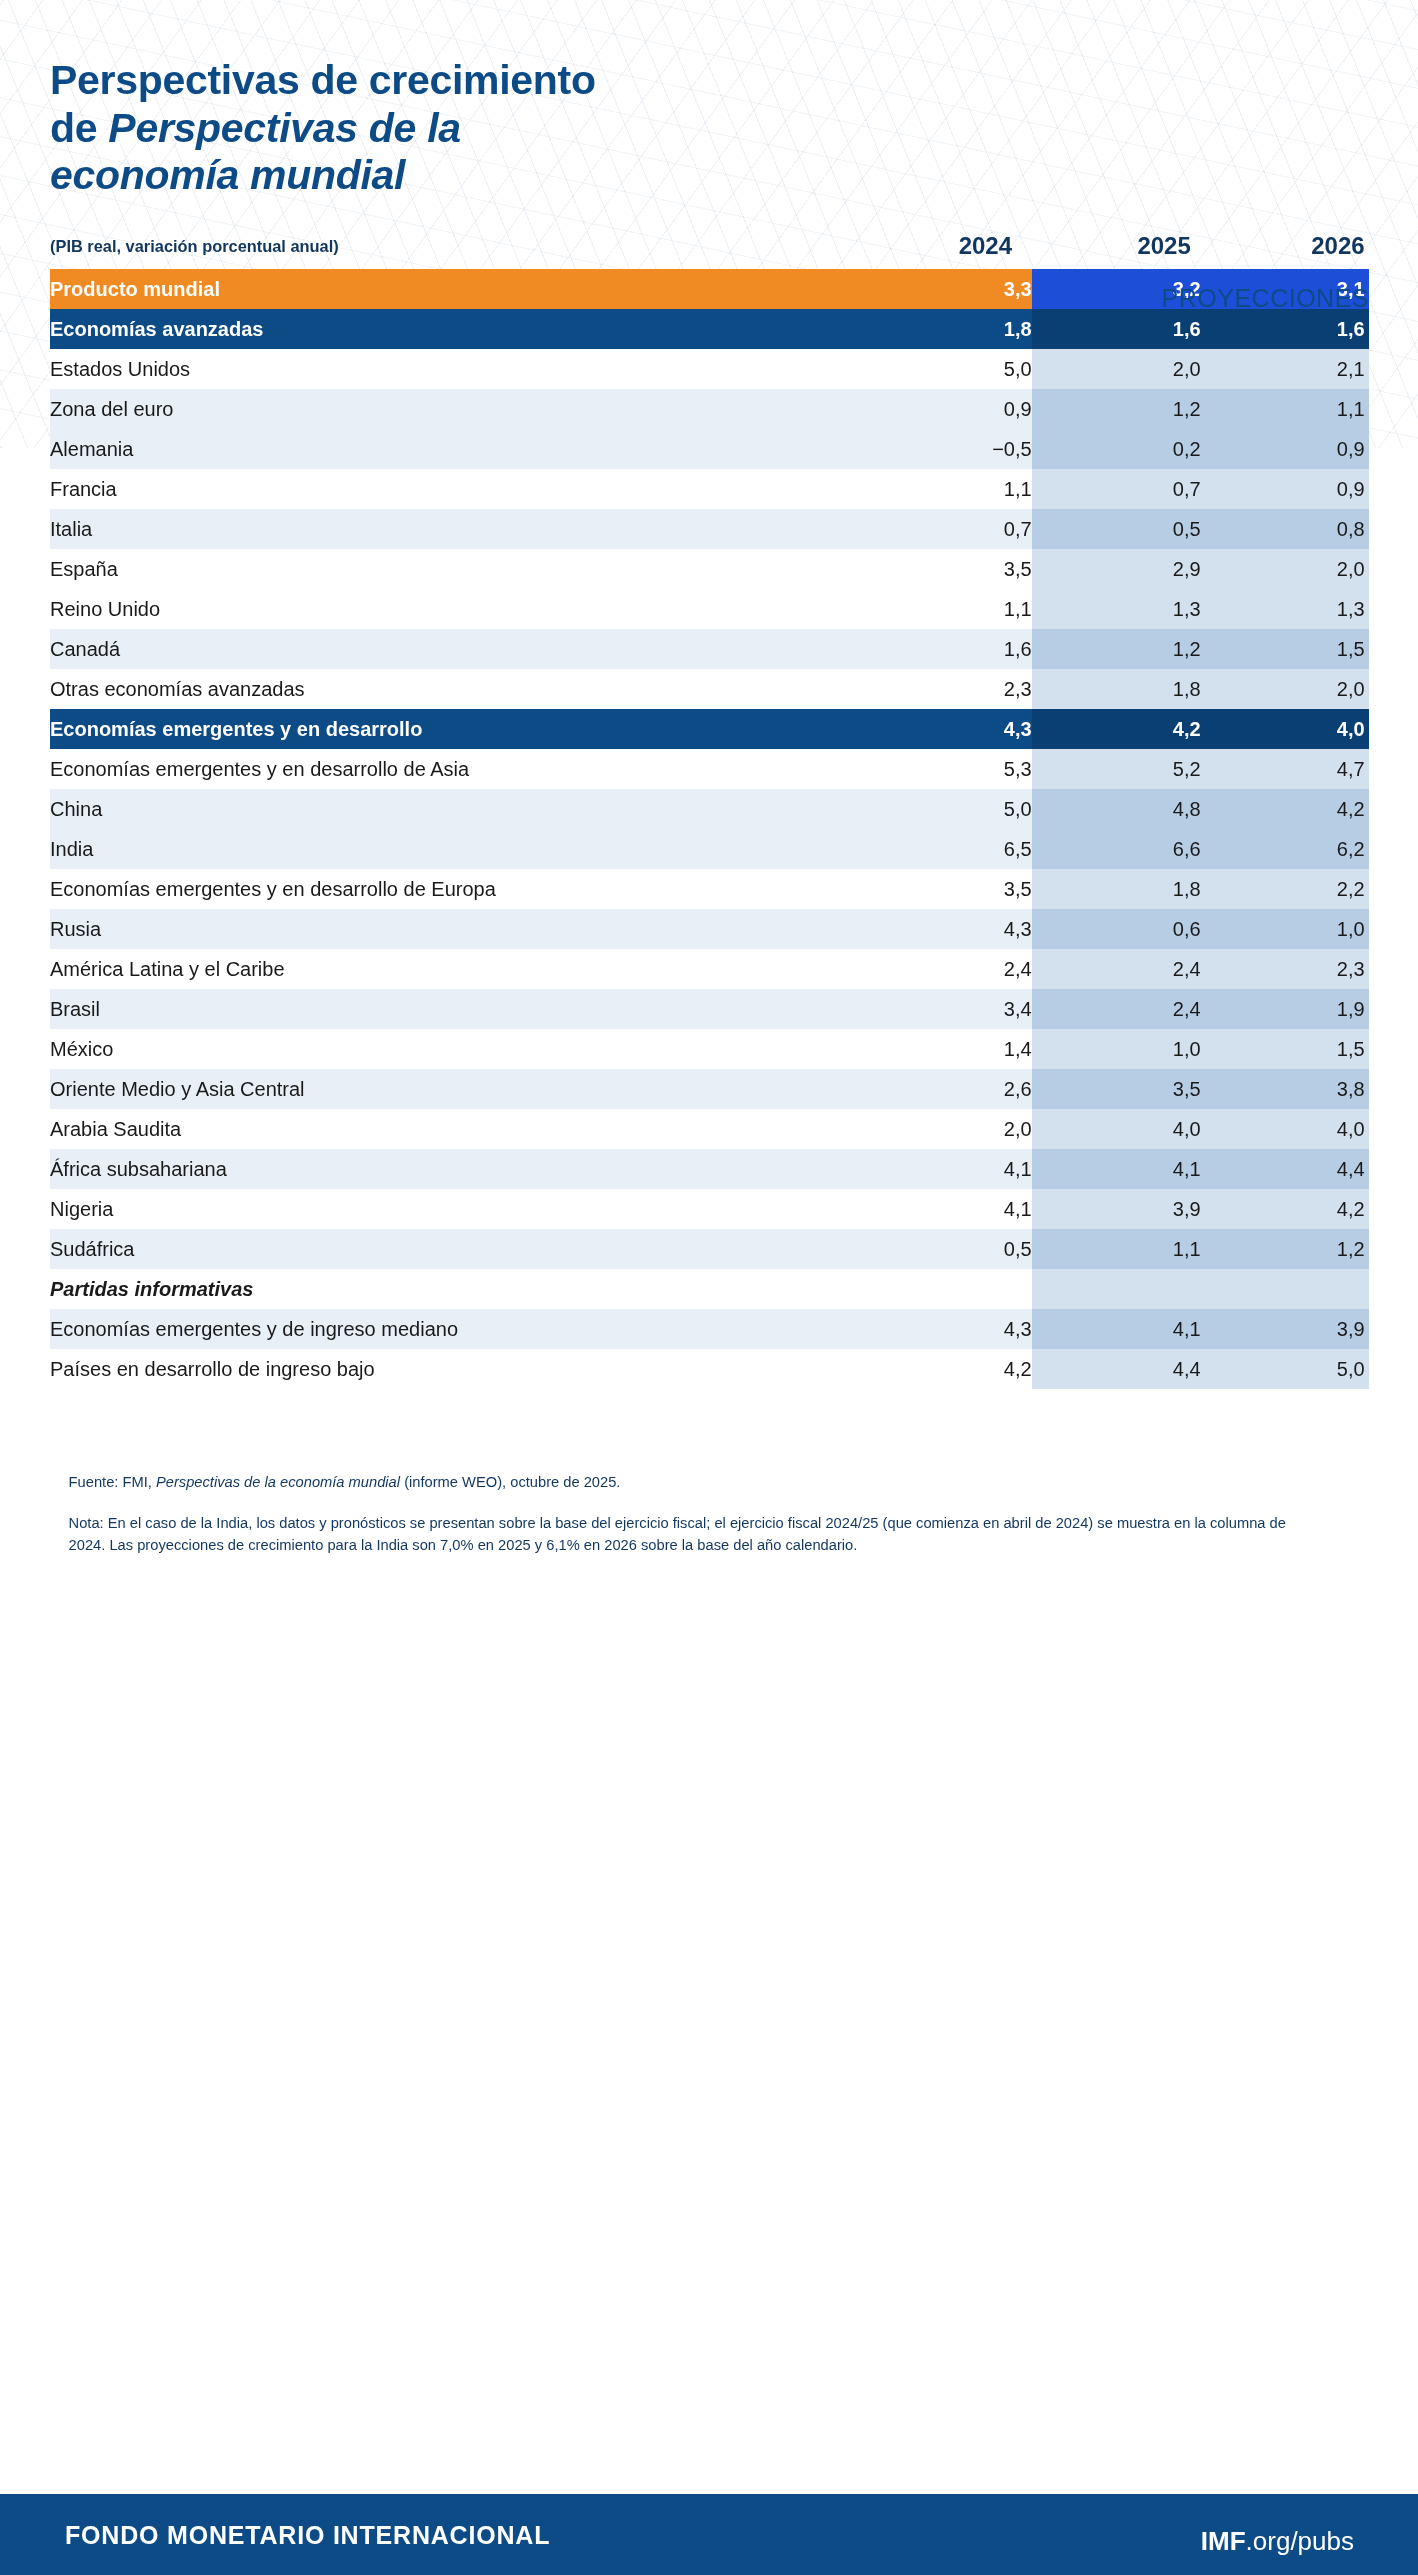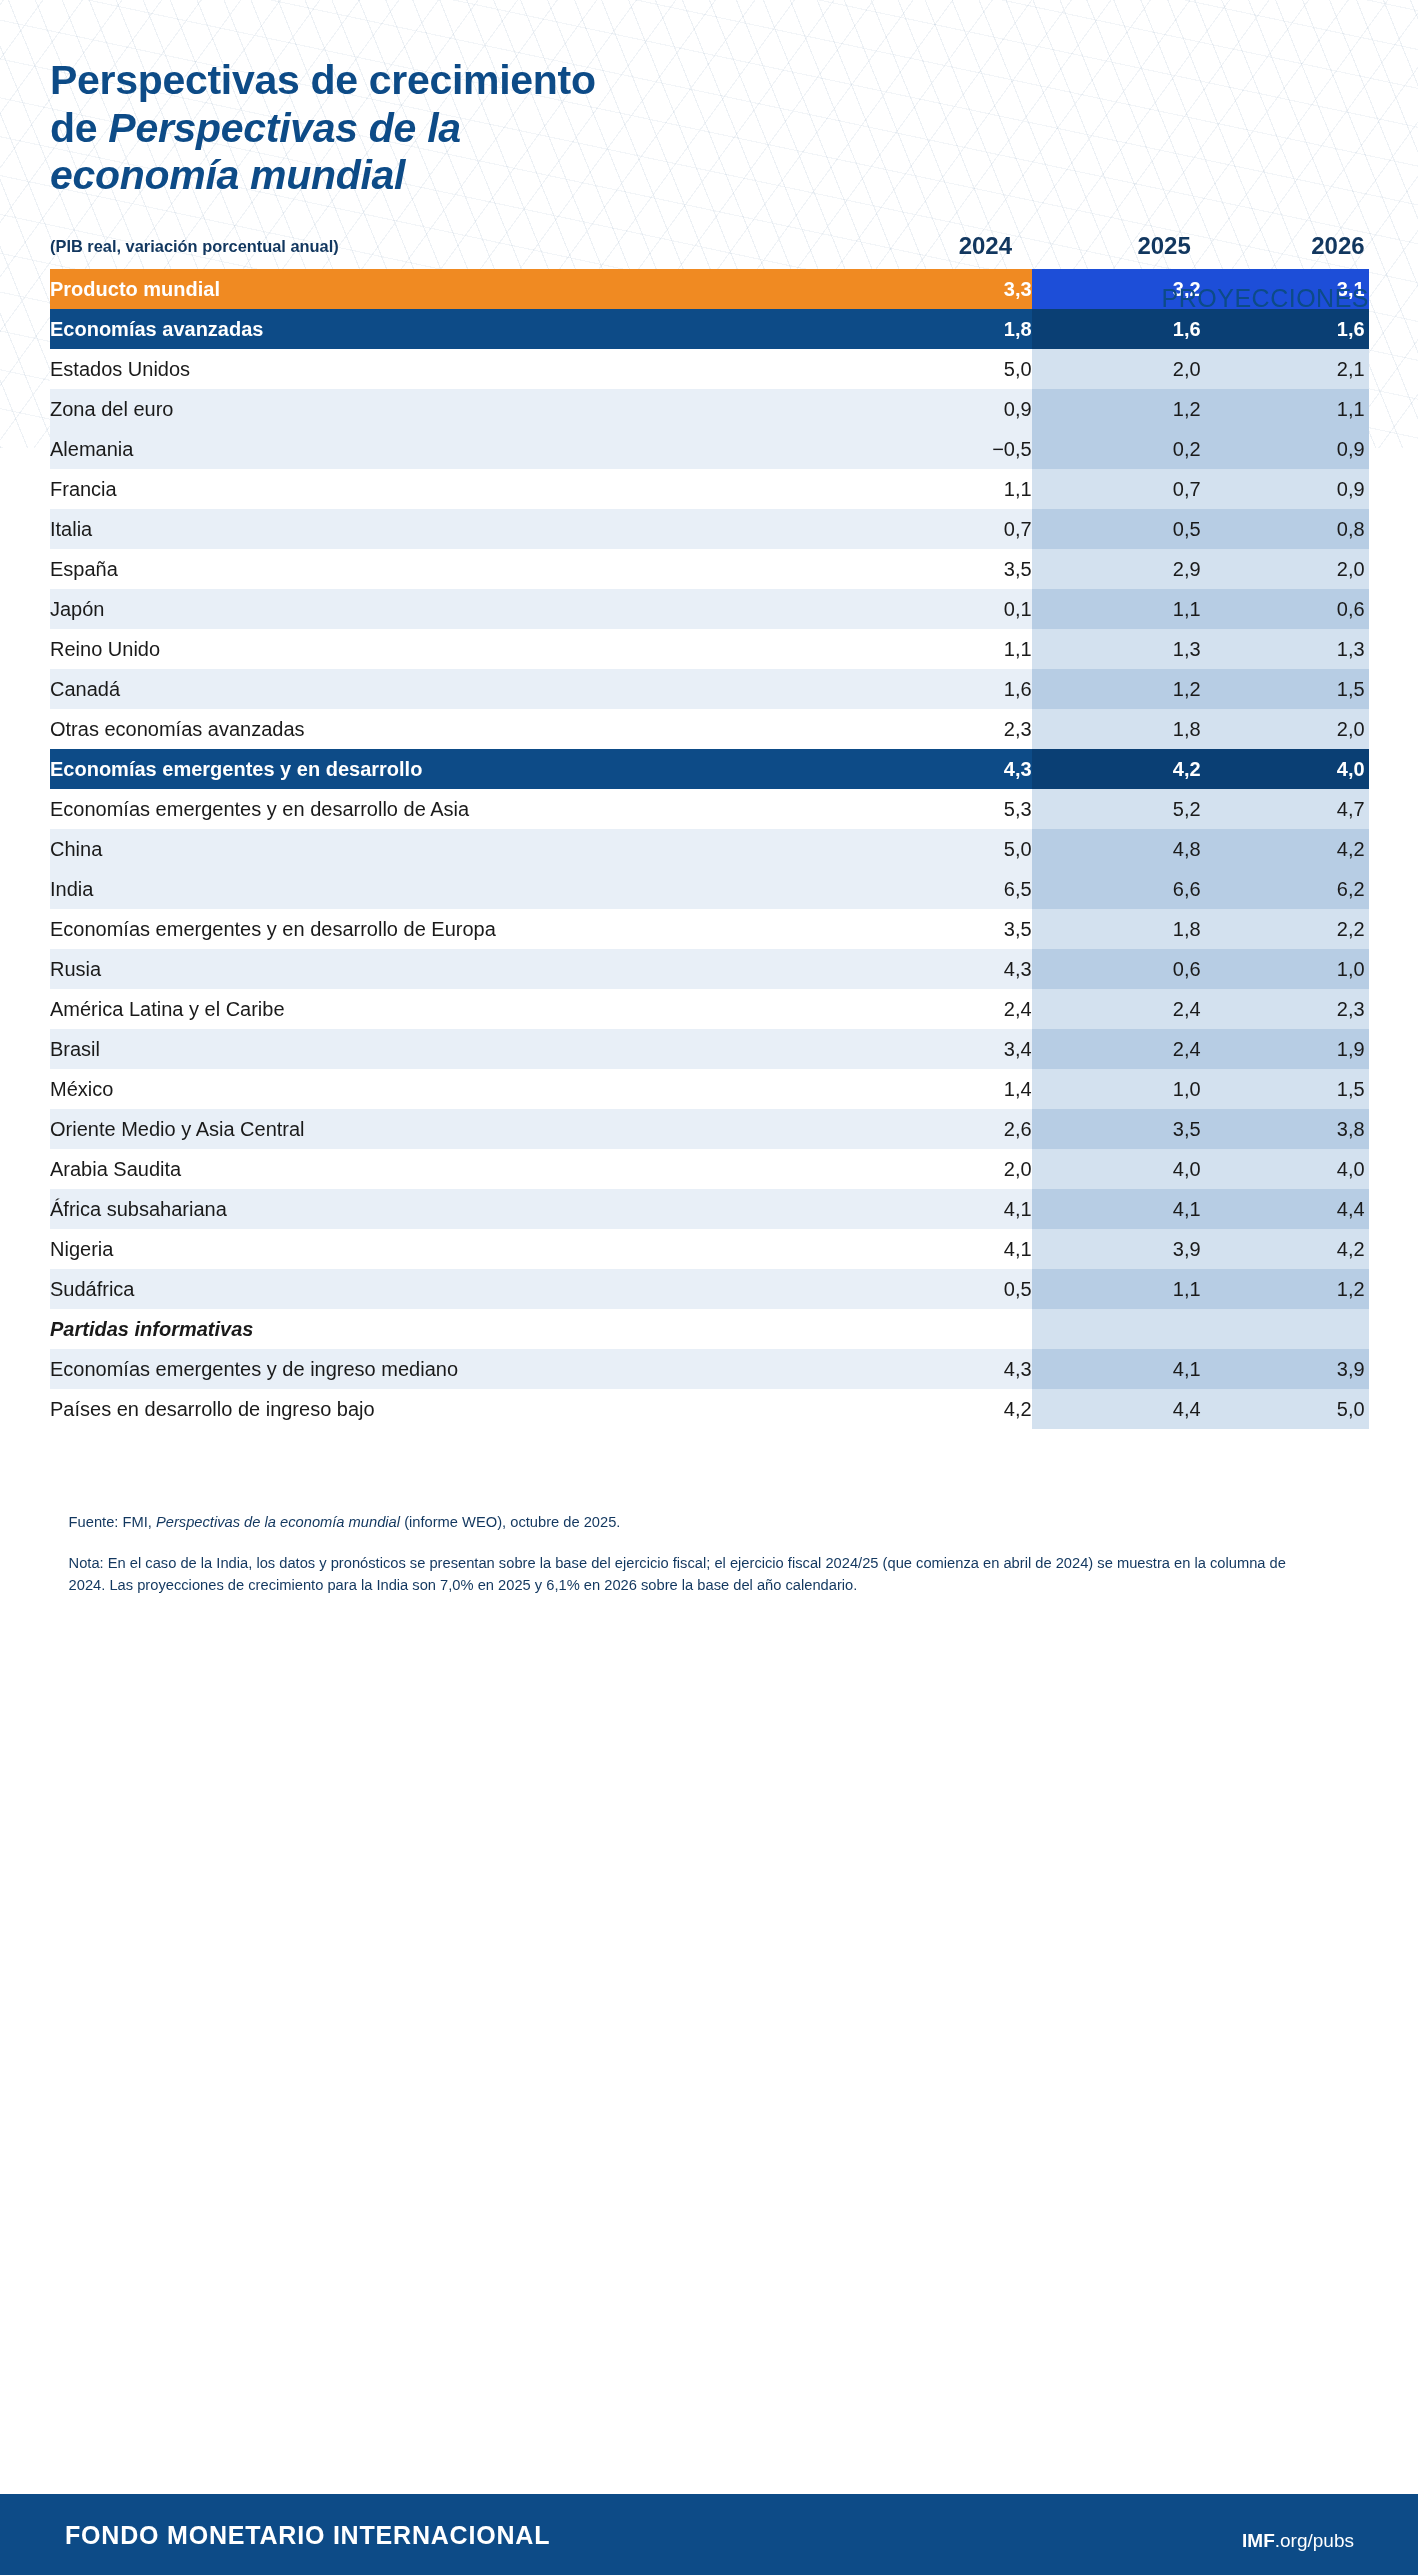--- a/index.html
+++ b/index.html
@@ -167,21 +167,21 @@
     padding: 0 65px;
   }
   .footer-left {
     color: #ffffff;
     font-size: 25px;
     font-weight: bold;
     letter-spacing: 0.8px;
   }
   .footer-right {
     color: #ffffff;
-    font-size: 19px;
+    font-size: 26px;
     margin-top: 12px;
   }
   .footer-right b { font-weight: bold; }
 </style>
 </head>
 <body>
 
 <div class="page">
   <div class="mesh"></div>
 
@@ -245,26 +245,20 @@
             <td class="val v1">0,7</td>
             <td class="val v2">0,5</td>
             <td class="val v3">0,8</td>
           </tr>
           <tr class="plain">
             <td class="lbl indent">España</td>
             <td class="val v1">3,5</td>
             <td class="val v2">2,9</td>
             <td class="val v3">2,0</td>
           </tr>
-          <tr class="alt">
-            <td class="lbl">Japón</td>
-            <td class="val v1">0,1</td>
-            <td class="val v2">1,1</td>
-            <td class="val v3">0,6</td>
-          </tr>
           <tr class="plain">
             <td class="lbl">Reino Unido</td>
             <td class="val v1">1,1</td>
             <td class="val v2">1,3</td>
             <td class="val v3">1,3</td>
           </tr>
           <tr class="alt">
             <td class="lbl">Canadá</td>
             <td class="val v1">1,6</td>
             <td class="val v2">1,2</td>

